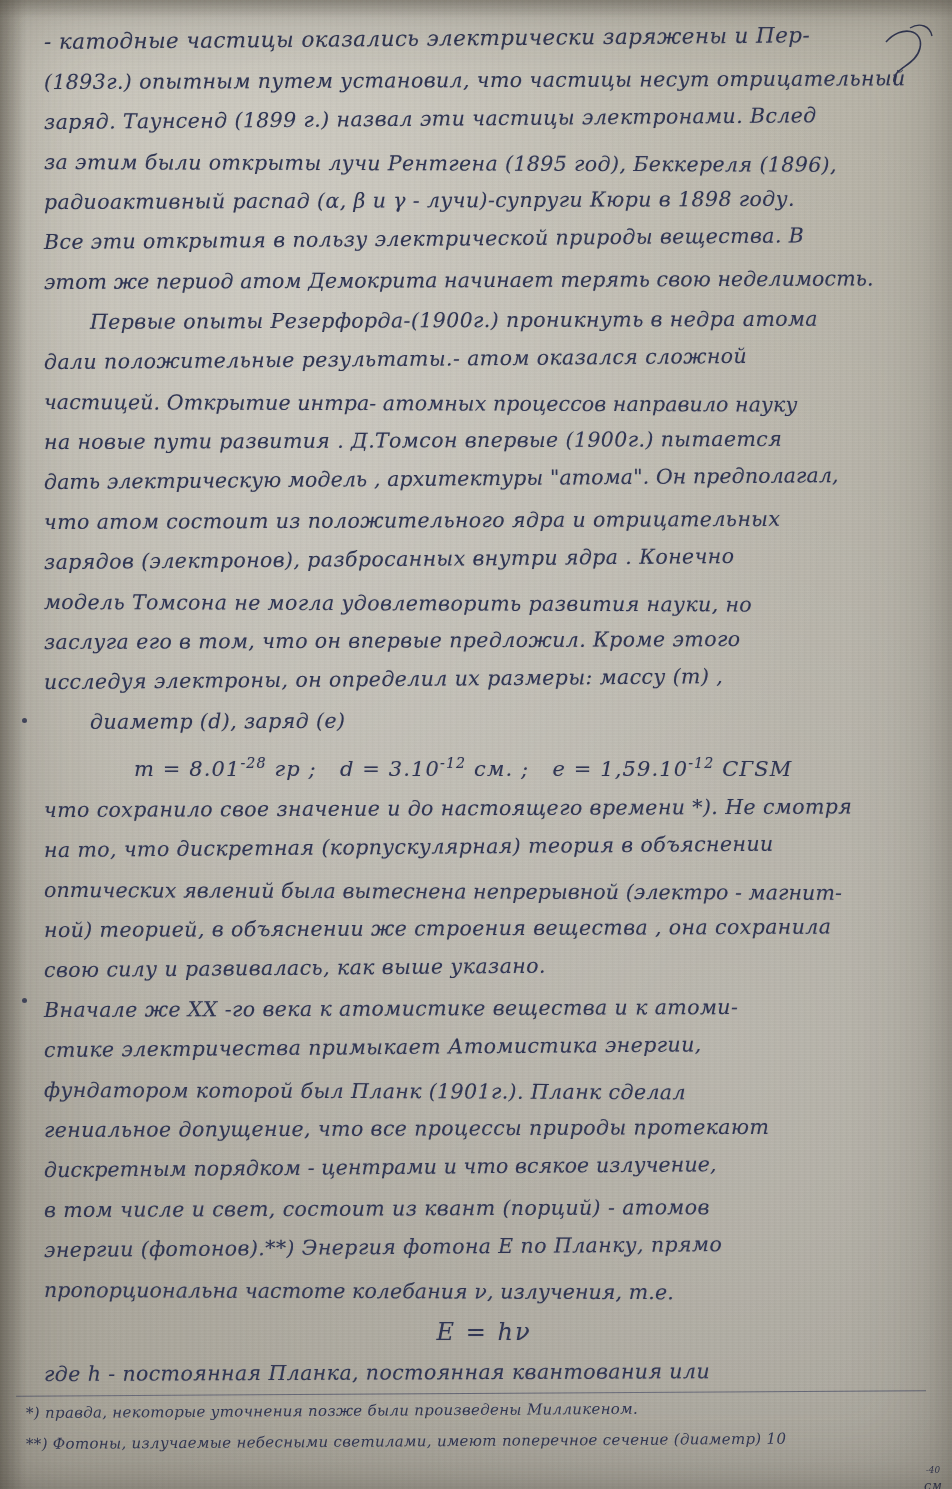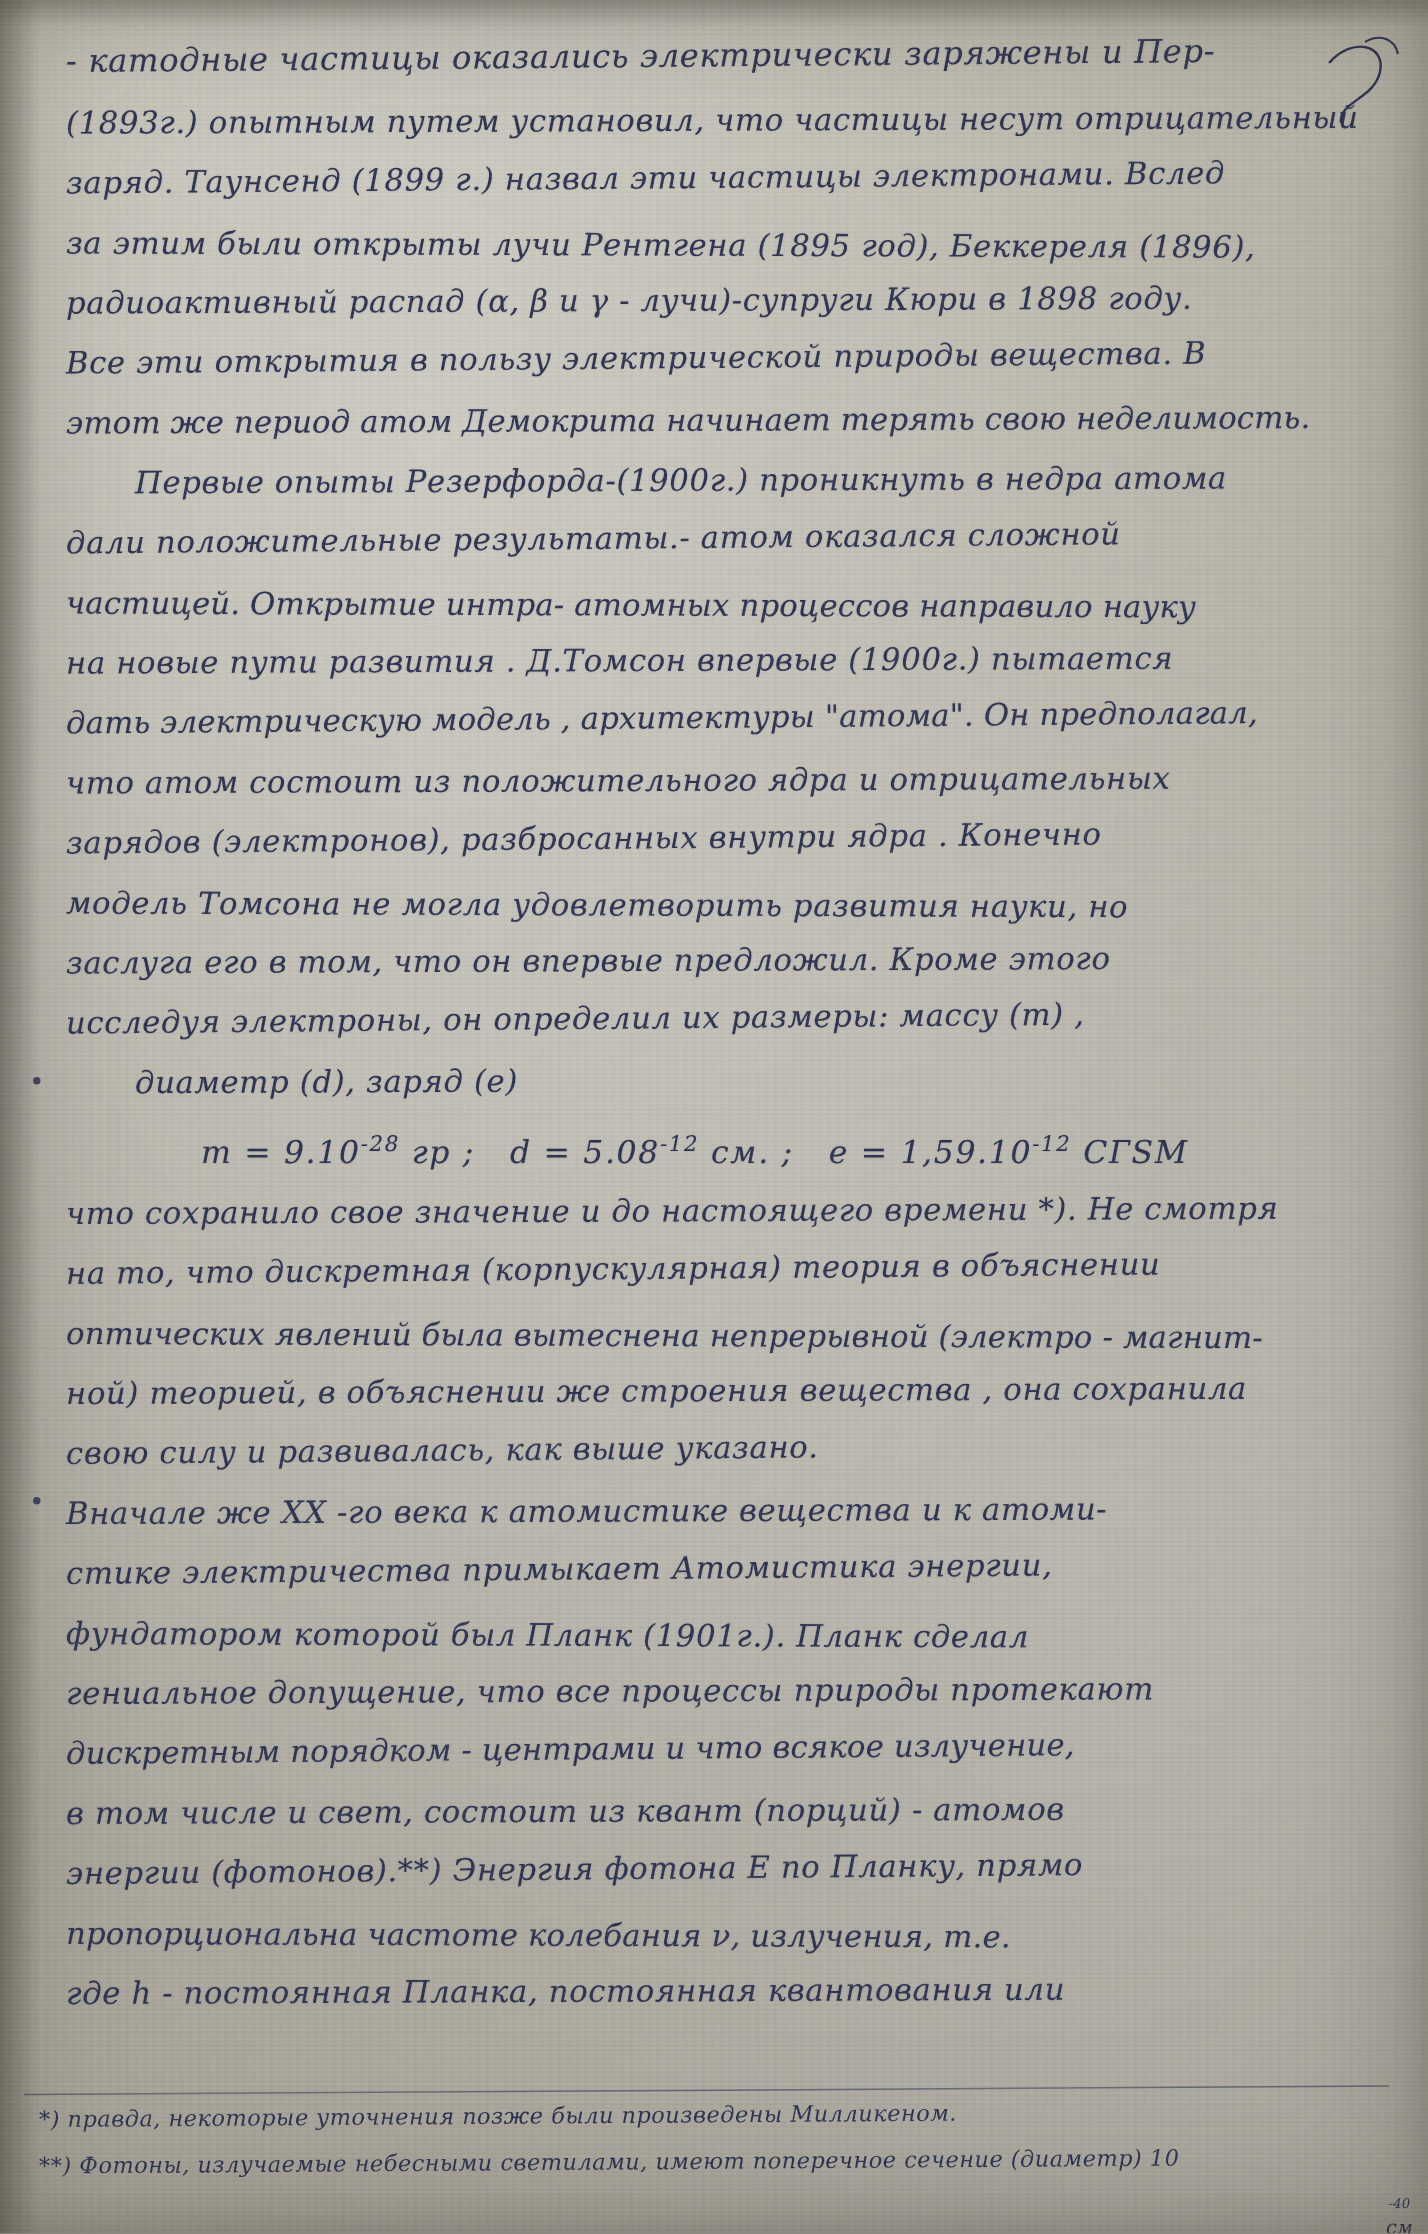--- a/index.html
+++ b/index.html
@@ -178,44 +178,45 @@
     <div class="line s2">на новые пути развития . Д.Томсон впервые (1900г.) пытается</div>
     <div class="line s1 tight">дать электрическую модель , архитектуры "атома". Он предполагал,</div>
     <div class="line s2">что атом состоит из положительного ядра и отрицательных</div>
     <div class="line s1">зарядов (электронов), разбросанных внутри ядра . Конечно</div>
     <div class="line s3">модель Томсона не могла удовлетворить развития науки, но</div>
     <div class="line s2">заслуга его в том, что он впервые предложил. Кроме этого</div>
     <div class="line s1">исследуя электроны, он определил их размеры: массу (m) ,</div>
     <div class="line s2 ind">диаметр (d), заряд (e)</div>
 
     <div class="line formula-left">
-      <span>m = 9.10</span><span class="sup">-28</span>
+      <span>m = 8.01</span><span class="sup">-28</span>
       <span>гр ;</span>
       &nbsp;
-      <span>d = 5.08</span><span class="sup">-12</span>
+      <span>d = 3.10</span><span class="sup">-12</span>
       <span>см. ;</span>
       &nbsp;
       <span>e = 1,59.10</span><span class="sup">-12</span>
       <span>CГSM</span>
     </div>
 
     <div class="line s2">что сохранило свое значение и до настоящего времени *). Не смотря</div>
     <div class="line s1">на то, что дискретная (корпускулярная) теория в объяснении</div>
     <div class="line s3 tight">оптических явлений была вытеснена непрерывной (электро - магнит-</div>
     <div class="line s2">ной) теорией, в объяснении же строения вещества , она сохранила</div>
     <div class="line s1">свою силу и развивалась, как выше указано.</div>
     <div class="line s2">Вначале же XX -го века к атомистике вещества и к атоми-</div>
     <div class="line s1">стике электричества примыкает Атомистика энергии,</div>
     <div class="line s3">фундатором которой был Планк (1901г.). Планк сделал</div>
     <div class="line s2">гениальное допущение, что все процессы природы протекают</div>
     <div class="line s1 tight">дискретным порядком - центрами и что всякое излучение,</div>
     <div class="line s2">в том числе и свет, состоит из квант (порций) - атомов</div>
     <div class="line s1">энергии (фотонов).**) Энергия фотона E по Планку, прямо</div>
     <div class="line s3 tight">пропорциональна частоте колебания ν, излучения, т.е.</div>
 
+    <div class="line formula">E = hν</div>
 
     <div class="line s2">где h - постоянная Планка, постоянная квантования или</div>
   </div>
 
   <div class="dot-mark" style="top:718px;"></div>
   <div class="dot-mark" style="top:998px;"></div>
 
   <div class="footnote-rule"></div>
 
   <div class="footnotes">

